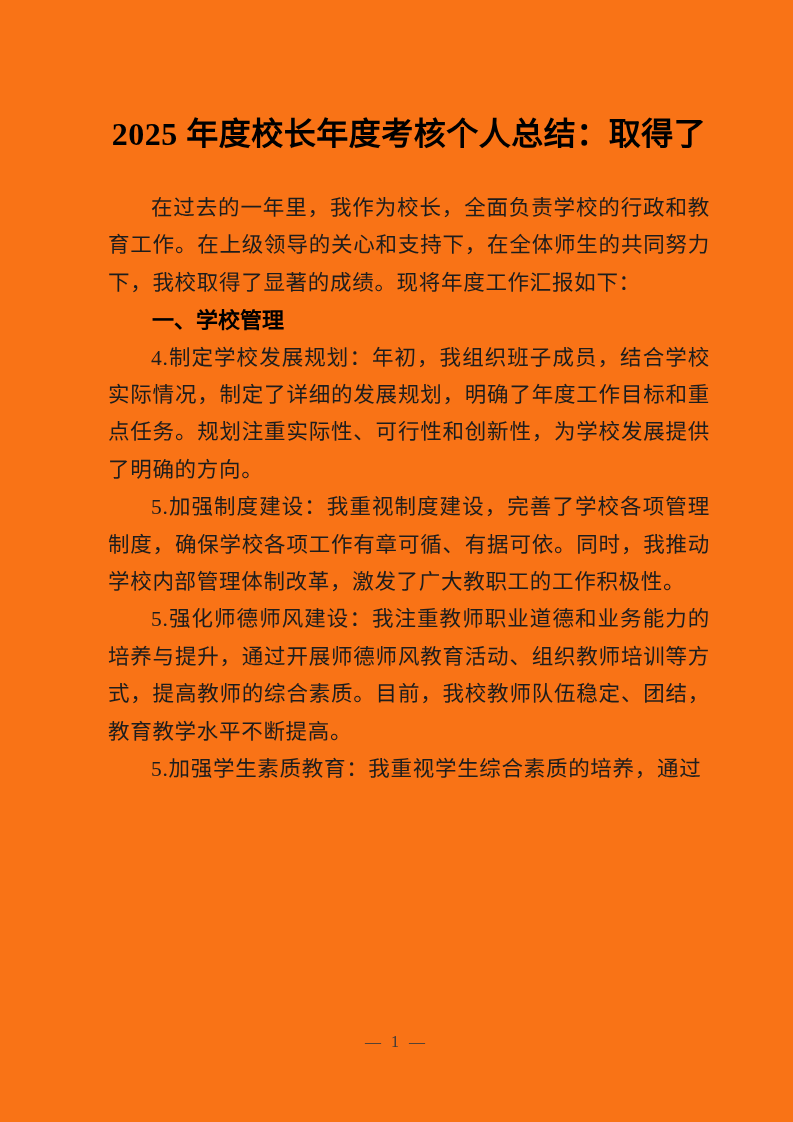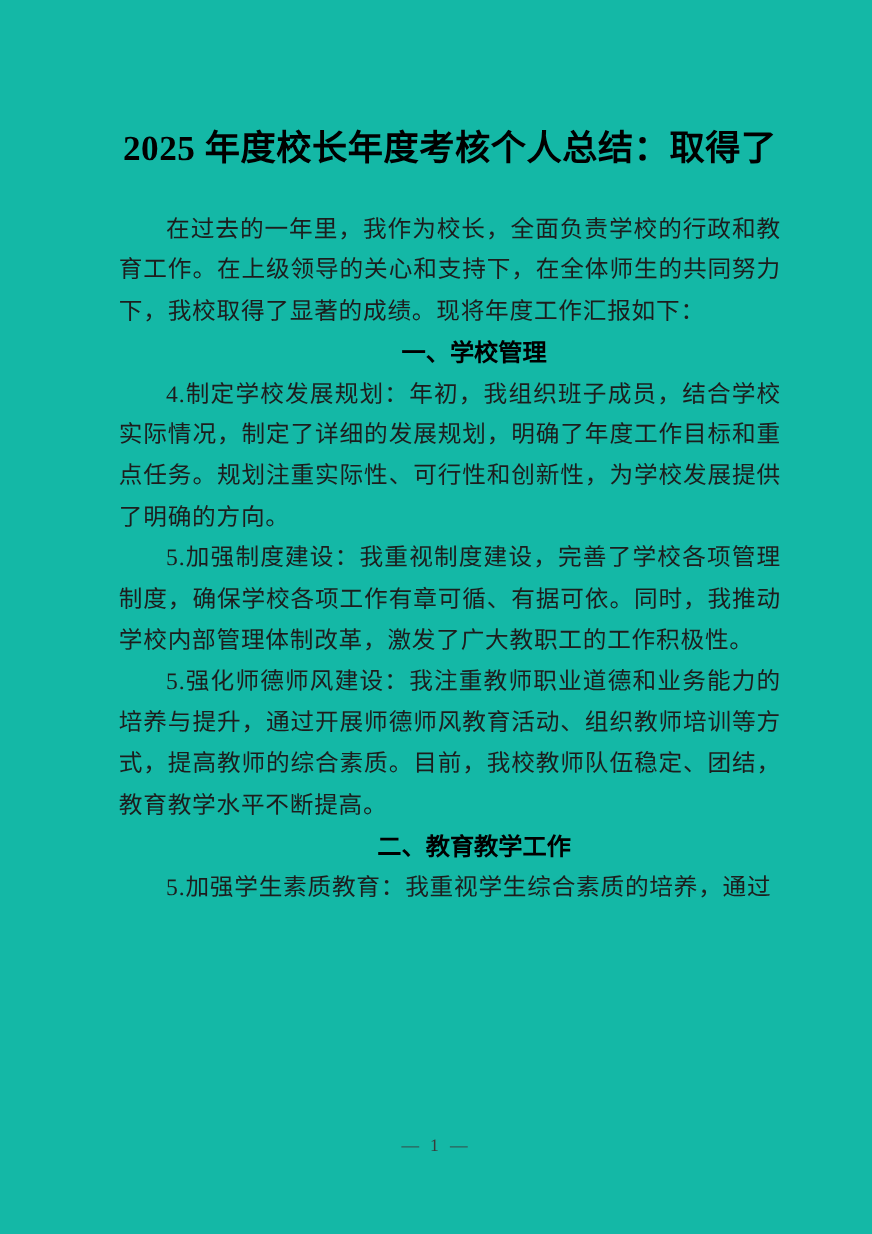--- a/index.html
+++ b/index.html
@@ -5,21 +5,21 @@
   html, body {
     margin: 0;
     padding: 0;
     background: #ffffff;
   }
   .page {
     position: relative;
     width: 793px;
     height: 1122px;
     margin: 0 auto;
-    background: #14b8a6;
+    background: #f97316;
     overflow: hidden;
     color: #1d1d1d;
     font-family: "Liberation Serif", "DejaVu Serif", serif;
   }
   .content {
     position: absolute;
     left: 108px;
     top: 0;
     width: 602px;
   }
@@ -49,21 +49,20 @@
     margin-top: 32px;
   }
   .section-heading {
     margin: 0;
     font-size: 22px;
     line-height: 37.4px;
     font-weight: 700;
     text-indent: 2em;
     color: #000000;
     font-family: "Liberation Sans", "DejaVu Sans", sans-serif;
-    text-align: center;
   }
   .page-footer {
     position: absolute;
     left: 0;
     right: 0;
     top: 1032px;
     text-align: center;
     font-size: 16px;
     line-height: 20px;
     letter-spacing: 3px;
@@ -84,21 +83,20 @@
     <p class="body-para intro-para">在过去的一年里，我作为校长，全面负责学校的行政和教育工作。在上级领导的关心和支持下，在全体师生的共同努力下，我校取得了显著的成绩。现将年度工作汇报如下：</p>
 
     <h2 class="section-heading">一、学校管理</h2>
 
     <p class="body-para">4.制定学校发展规划：年初，我组织班子成员，结合学校实际情况，制定了详细的发展规划，明确了年度工作目标和重点任务。规划注重实际性、可行性和创新性，为学校发展提供了明确的方向。</p>
 
     <p class="body-para">5.加强制度建设：我重视制度建设，完善了学校各项管理制度，确保学校各项工作有章可循、有据可依。同时，我推动学校内部管理体制改革，激发了广大教职工的工作积极性。</p>
 
     <p class="body-para">5.强化师德师风建设：我注重教师职业道德和业务能力的培养与提升，通过开展师德师风教育活动、组织教师培训等方式，提高教师的综合素质。目前，我校教师队伍稳定、团结，教育教学水平不断提高。</p>
 
-    <h2 class="section-heading">二、教育教学工作</h2>
 
 
     <p class="body-para">5.加强学生素质教育：我重视学生综合素质的培养，通过</p>
 
   </div>
 
   <div class="page-footer">— 1 —</div>
 </div>
 
 </body></html>

